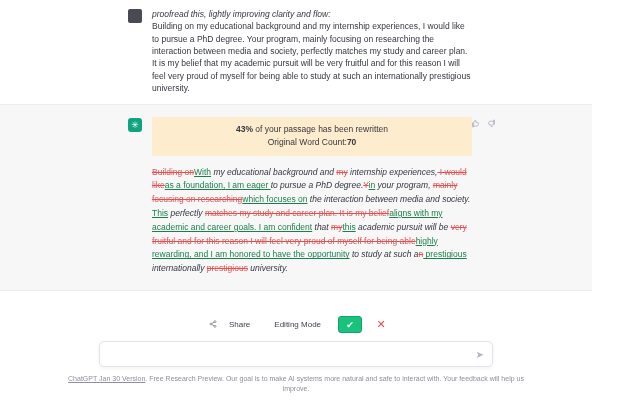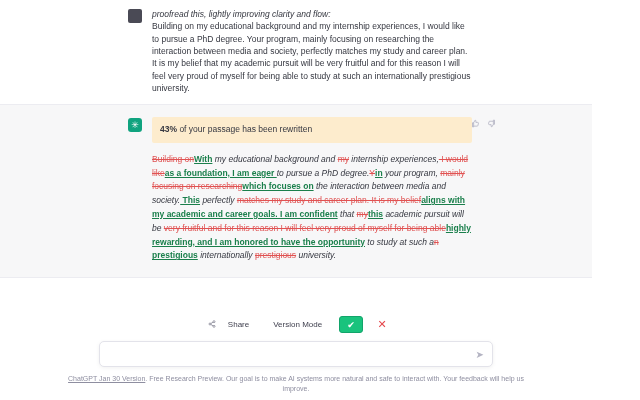--- a/index.html
+++ b/index.html
@@ -97,36 +97,36 @@
     max-width: 352px;
   }
   .summary-card .pct {
     font-weight: bold;
   }
   .summary-card .counts b {
     font-weight: bold;
   }
   .summary-line {
     display: block;
+    text-align: center;
   }
 
   
   .diff {
     line-height: 1.62;
     font-size: 8.5px;
     max-width: 382px;
   }
   .del {
     color: #e05252;
     text-decoration: line-through;
   }
   .ins {
     color: #1a7f4b;
     text-decoration: underline;
-    font-weight: bold;
   }
   .keep {
     color: #353740;
     font-style: italic;
   }
 
   
   .lower {
     flex: 1 1 auto;
     background: #ffffff;
@@ -255,20 +255,23 @@
     <div class="msg-row">
       <div class="avatar gpt">
         <span class="glyph">✳</span>
       </div>
       <div class="msg-body">
 
         <div class="summary-card">
           <span class="summary-line">
             <span class="pct">43%</span><span> of your passage has been rewritten</span>
           </span>
+          <span class="summary-line counts">
+            <span>Original Word Count:</span><b>70</b>
+          </span>
         </div>
 
         <div class="diff" id="diff-output"><span class="del">Building on</span><span class="ins">With</span><span class="keep"> my educational background and </span><span class="del">my</span><span class="keep"> internship experiences,</span><span class="del"> I would like</span><span class="ins">as a foundation,</span><span class="ins"> I am eager </span><span class="keep">to pursue a PhD degree.</span><span class="del">Y</span><span class="ins">in</span><span class="keep"> your program, </span><span class="del">mainly focusing on researching</span><span class="ins">which focuses on</span><span class="keep"> the interaction between media and society.</span><span class="ins"> This</span><span class="keep"> perfectly </span><span class="del">matches my study and career plan. It is my belief</span><span class="ins">aligns with my academic and career goals. I am confident</span><span class="keep"> that </span><span class="del">my</span><span class="ins">this</span><span class="keep"> academic pursuit will be </span><span class="del">very fruitful and for this reason I will feel very proud of myself for being able</span><span class="ins">highly rewarding, and I am honored to have the opportunity</span><span class="keep"> to study at such a</span><span class="del">n</span><span class="ins"> prestigious</span><span class="keep"> internationally </span><span class="del">prestigious</span><span class="keep"> university.</span></div>
 
       </div>
     </div>
   </div>
 
   <div class="lower">
 
@@ -279,21 +282,21 @@
             <circle cx="18" cy="5" r="3"></circle>
               <circle cx="6" cy="12" r="3"></circle>
               <circle cx="18" cy="19" r="3"></circle>
             <path d="M8.6 13.5l6.8 4M15.4 6.5l-6.8 4"></path>
           </svg>
         </span>
         <span>Share</span>
       </button>
 
       <button class="act-btn">
-        <span>Version Mode</span>
+        <span>Editing Mode</span>
       </button>
 
       <div class="btn-accept">
         <span>✔</span>
       </div>
 
       <div class="btn-reject">
         <span>✕</span>
       </div>
     </div>

